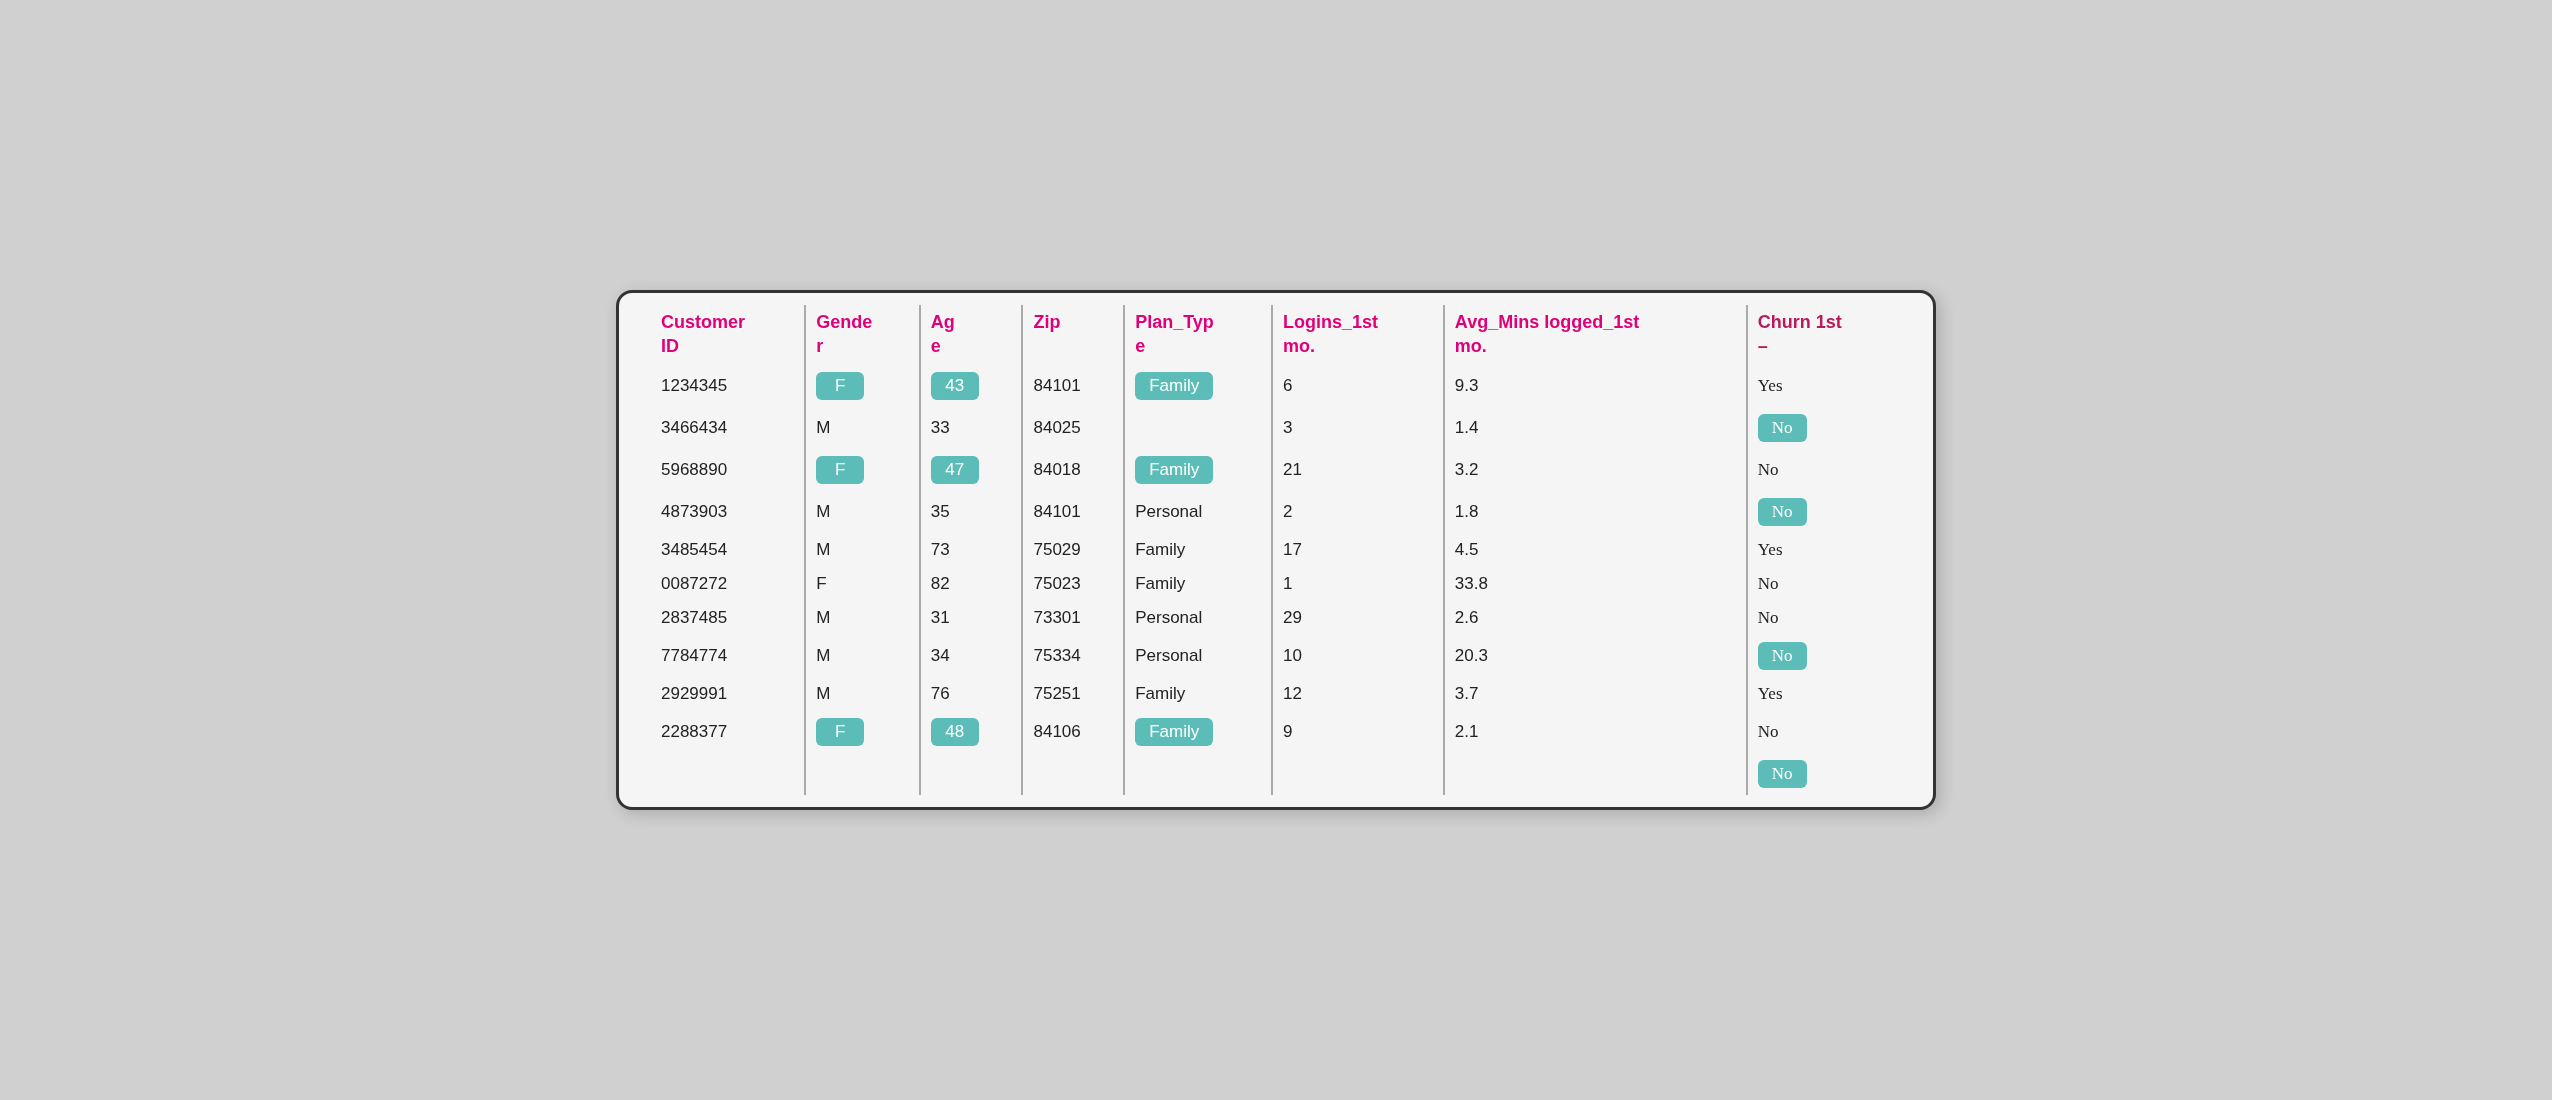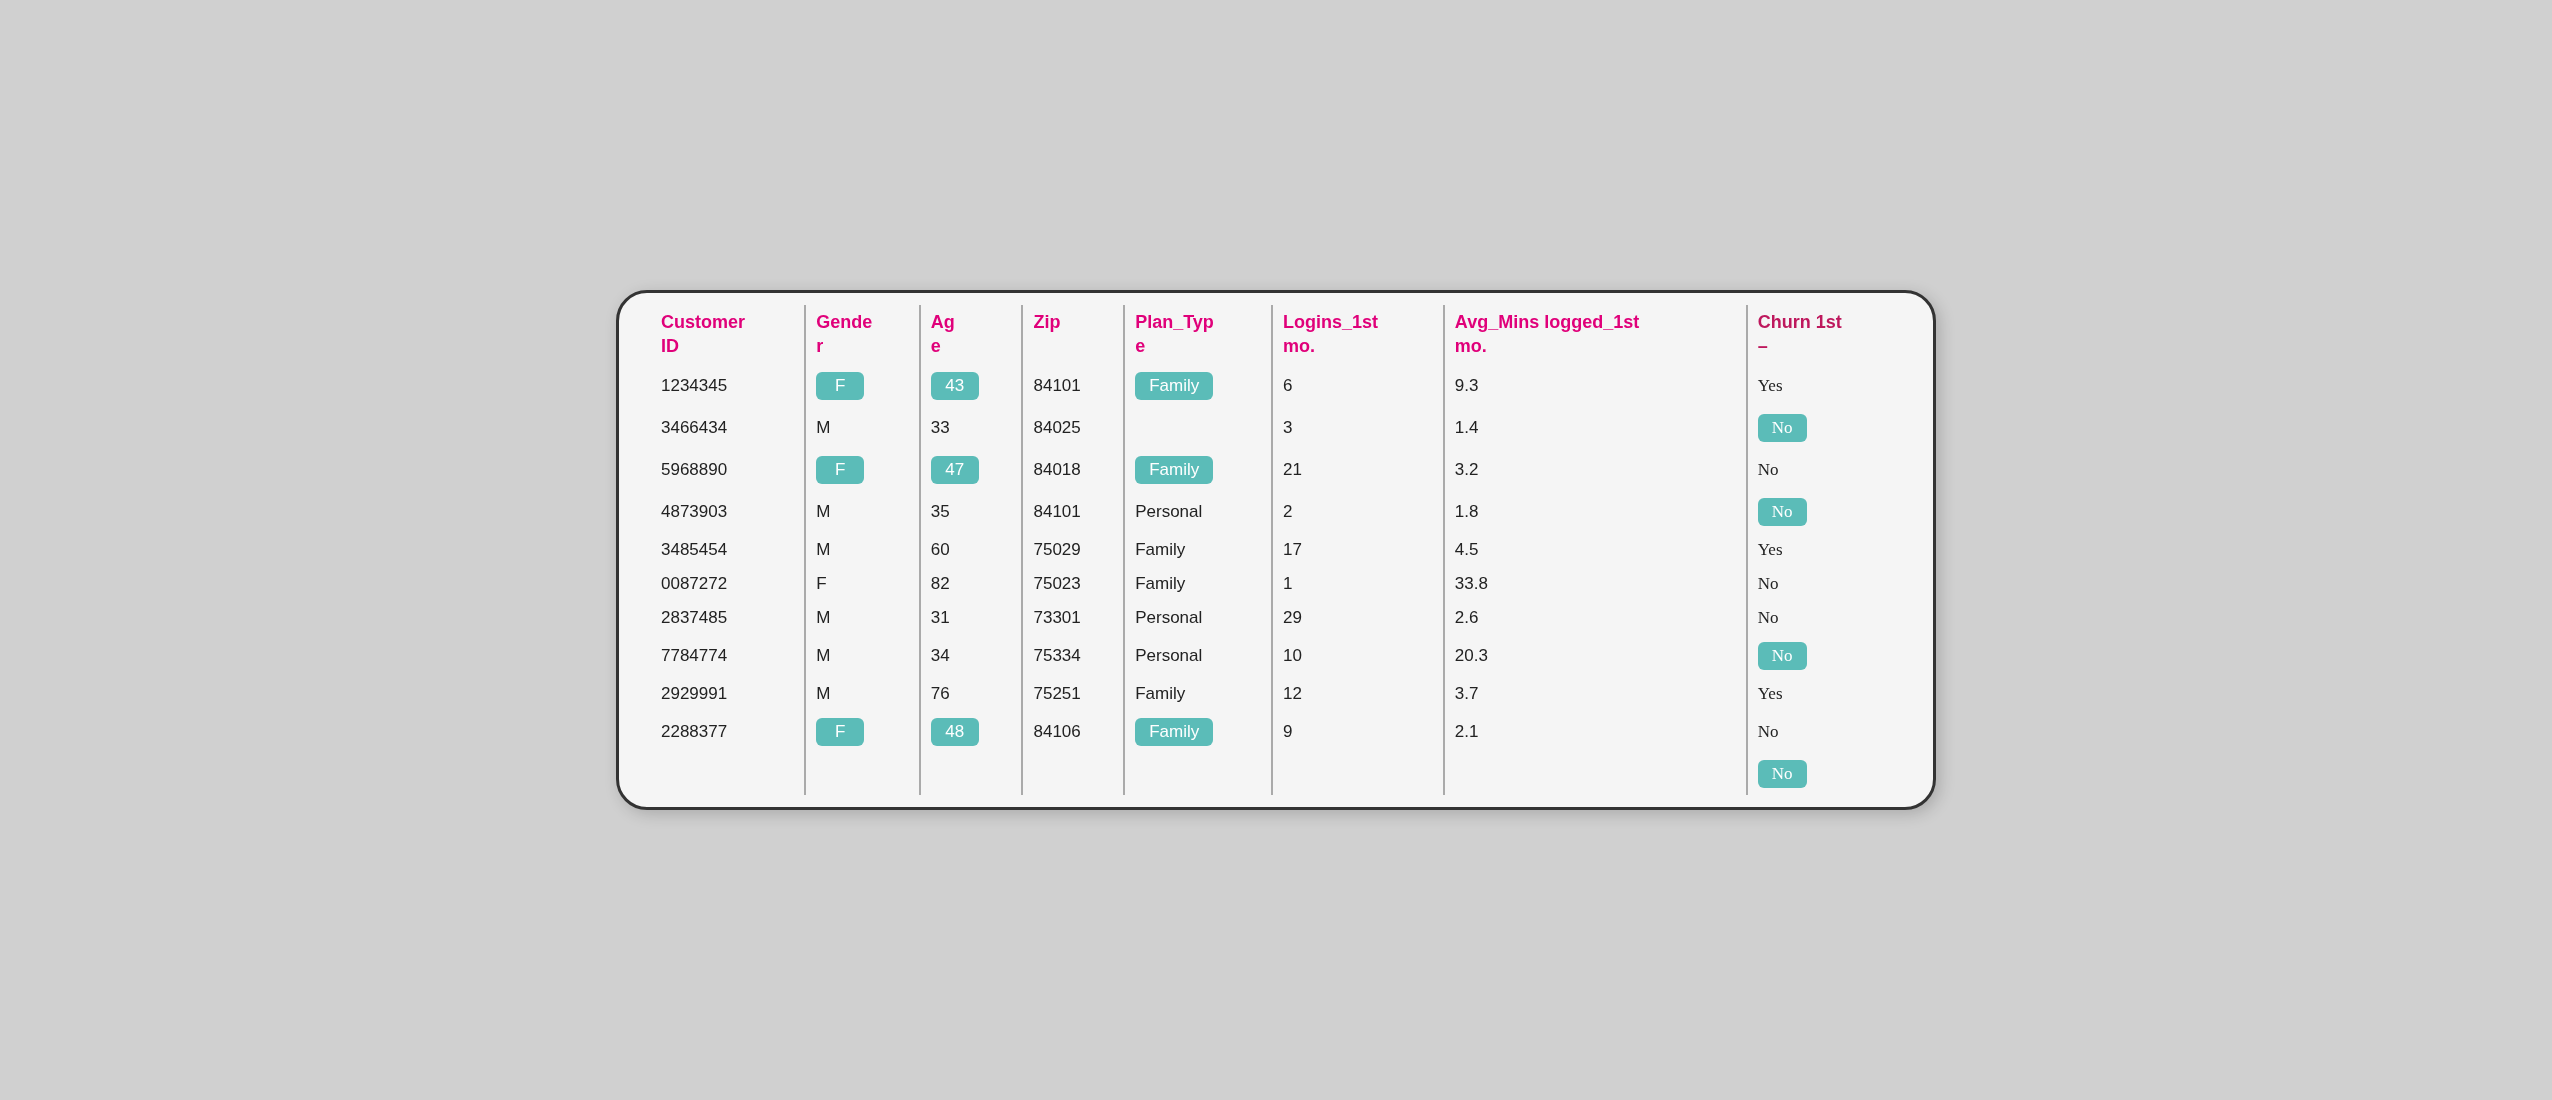--- a/index.html
+++ b/index.html
@@ -6,21 +6,21 @@
     body {
       background: #d0d0d0;
       display: flex;
       align-items: center;
       justify-content: center;
       min-height: 100vh;
       font-family: Arial, sans-serif;
     }
     .table-container {
       background: #f5f5f5;
-      border-radius: 31px;
+      border-radius: 16px;
       border: 3px solid #333;
       padding: 12px 32px;
       width: 1320px;
       max-width: 98vw;
       box-shadow: 4px 4px 16px rgba(0,0,0,0.18);
     }
     table {
       width: 100%;
       border-collapse: collapse;
     }
@@ -121,21 +121,21 @@
           <td>35</td>
           <td>84101</td>
           <td>Personal</td>
           <td>2</td>
           <td>1.8</td>
           <td><span class="highlight-teal">No</span></td>
         </tr>
         <tr>
           <td>3485454</td>
           <td>M</td>
-          <td>60</td>
+          <td>73</td>
           <td>75029</td>
           <td>Family</td>
           <td>17</td>
           <td>4.5</td>
           <td>Yes</td>
         </tr>
         <tr>
           <td>0087272</td>
           <td>F</td>
           <td>82</td>

